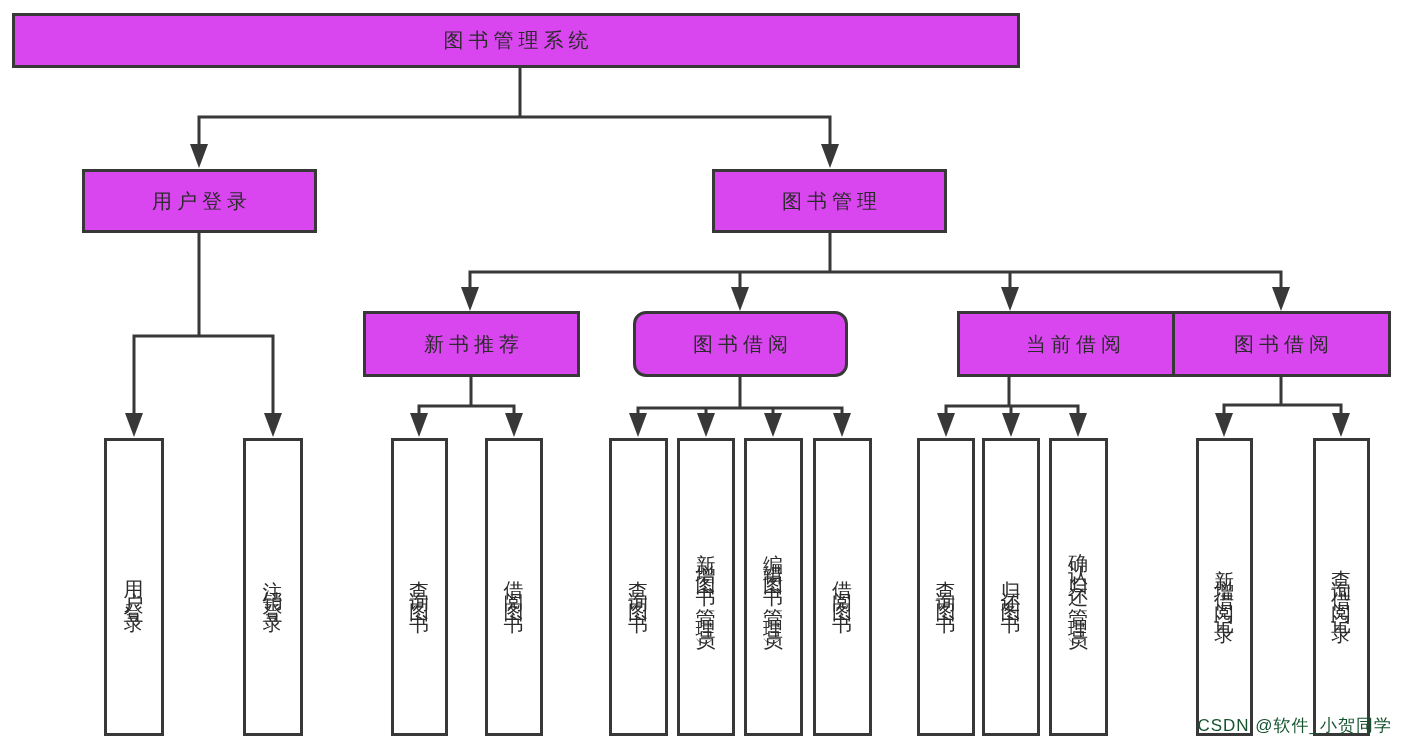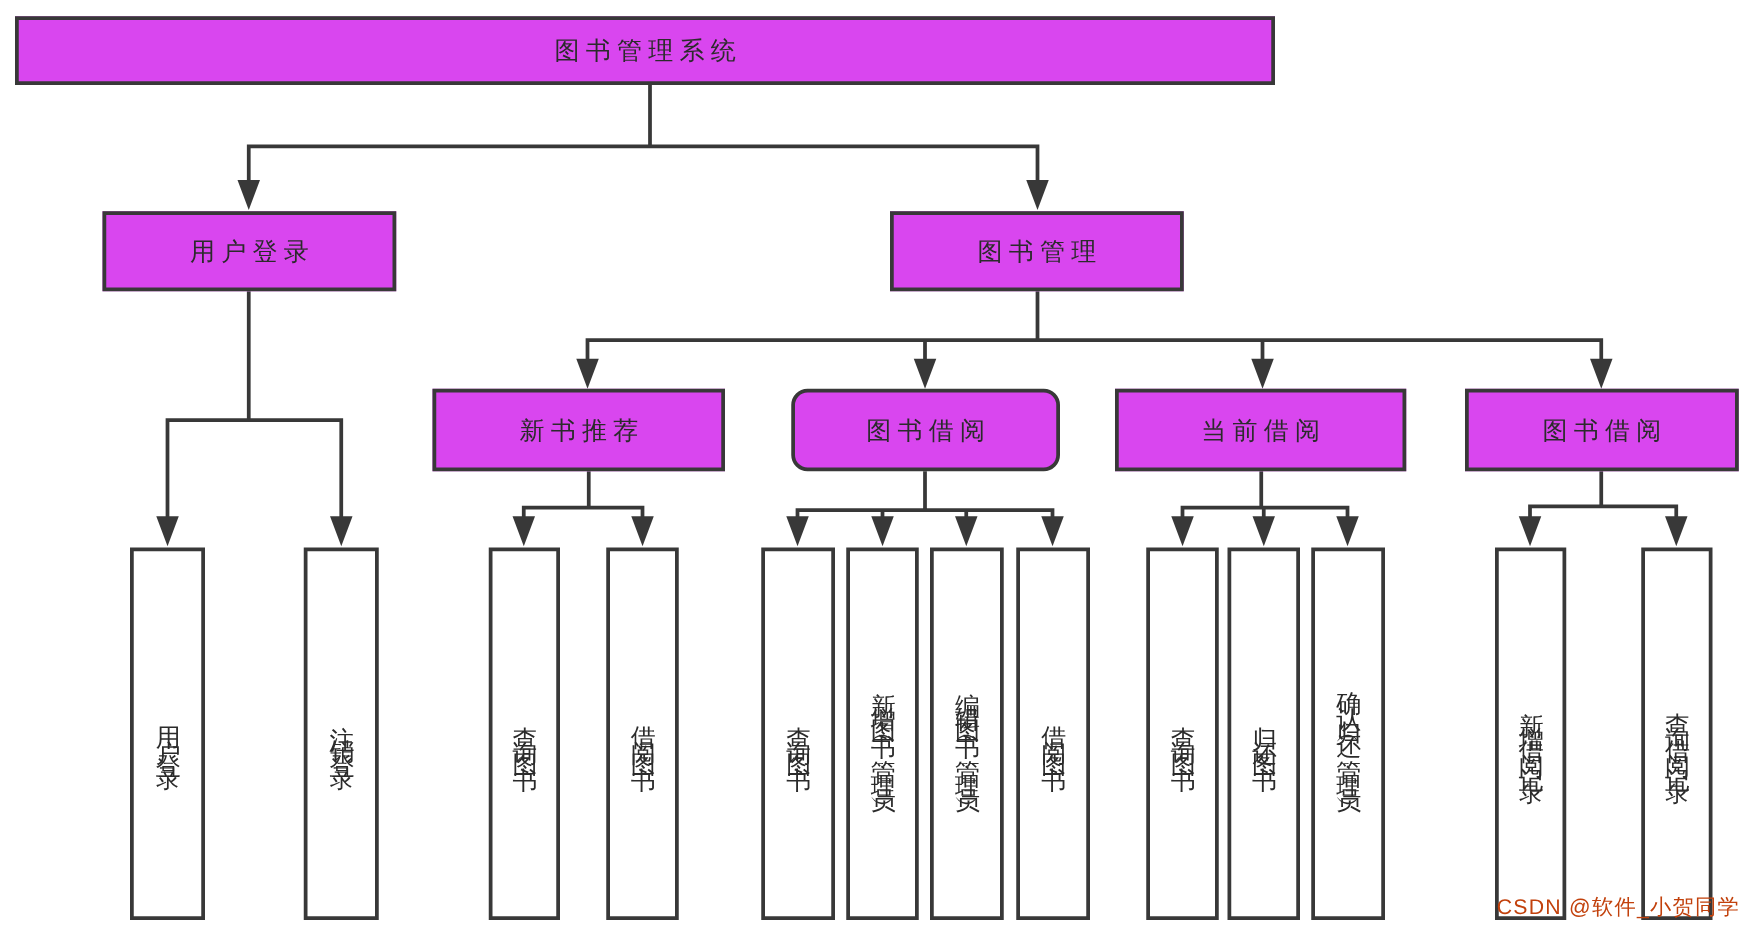--- a/index.html
+++ b/index.html
@@ -51,21 +51,21 @@
     line-height: 1;
     letter-spacing: 11px;
     white-space: nowrap;
   }
   .watermark {
     position: absolute;
     right: 13px;
     top: 714px;
     font-size: 17px;
     letter-spacing: 1px;
-    color: #c2410c;
+    color: #14532d;
     white-space: nowrap;
     z-index: 5;
   }
 </style>
 </head>
 <body>
 
 <div class="canvas">
 
   <svg class="wires" width="1405" height="747" viewBox="0 0 1405 747" xmlns="http://www.w3.org/2000/svg">
@@ -122,27 +122,27 @@
     <span class="label">图书管理系统</span>
   </div>
 
   <div class="hbox" style="left:82px; top:169px; width:235px; height:64px;">
     <span class="label">用户登录</span>
   </div>
   <div class="hbox" style="left:712px; top:169px; width:235px; height:64px;">
     <span class="label">图书管理</span>
   </div>
 
-  <div class="hbox" style="left:346px; top:311px; width:234px; height:66px;">
+  <div class="hbox" style="left:363px; top:311px; width:217px; height:66px;">
     <span class="label">新书推荐</span>
   </div>
   <div class="hbox" style="left:633px; top:311px; width:215px; height:66px;border-radius:13px;">
     <span class="label">图书借阅</span>
   </div>
-  <div class="hbox" style="left:892px; top:311px; width:233px; height:66px;">
+  <div class="hbox" style="left:957px; top:311px; width:233px; height:66px;">
     <span class="label">当前借阅</span>
   </div>
   <div class="hbox" style="left:1172px; top:311px; width:219px; height:66px;">
     <span class="label">图书借阅</span>
   </div>
 
   <div class="vbox" style="left:104px; width:60px;">
     <span class="vlabel">用户登录</span>
   </div>
   <div class="vbox" style="left:243px; width:60px;">

